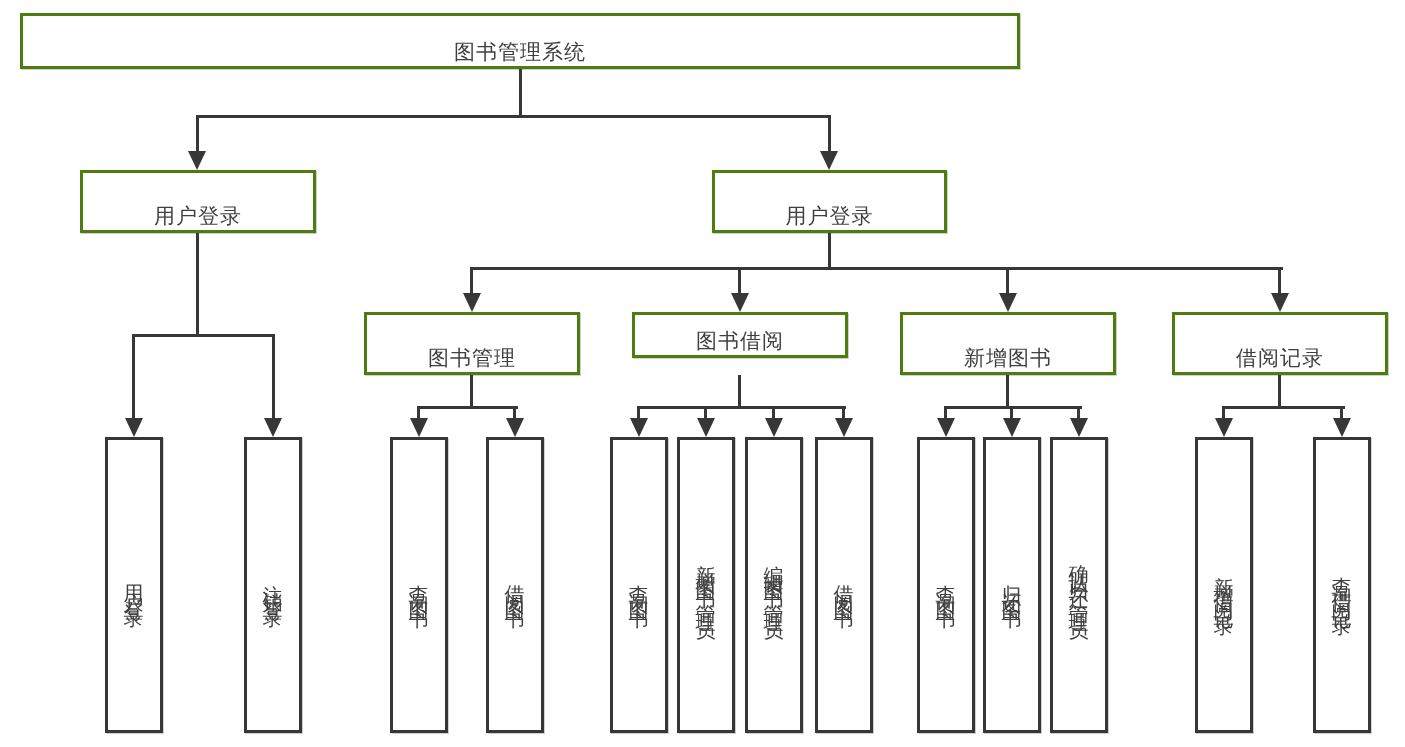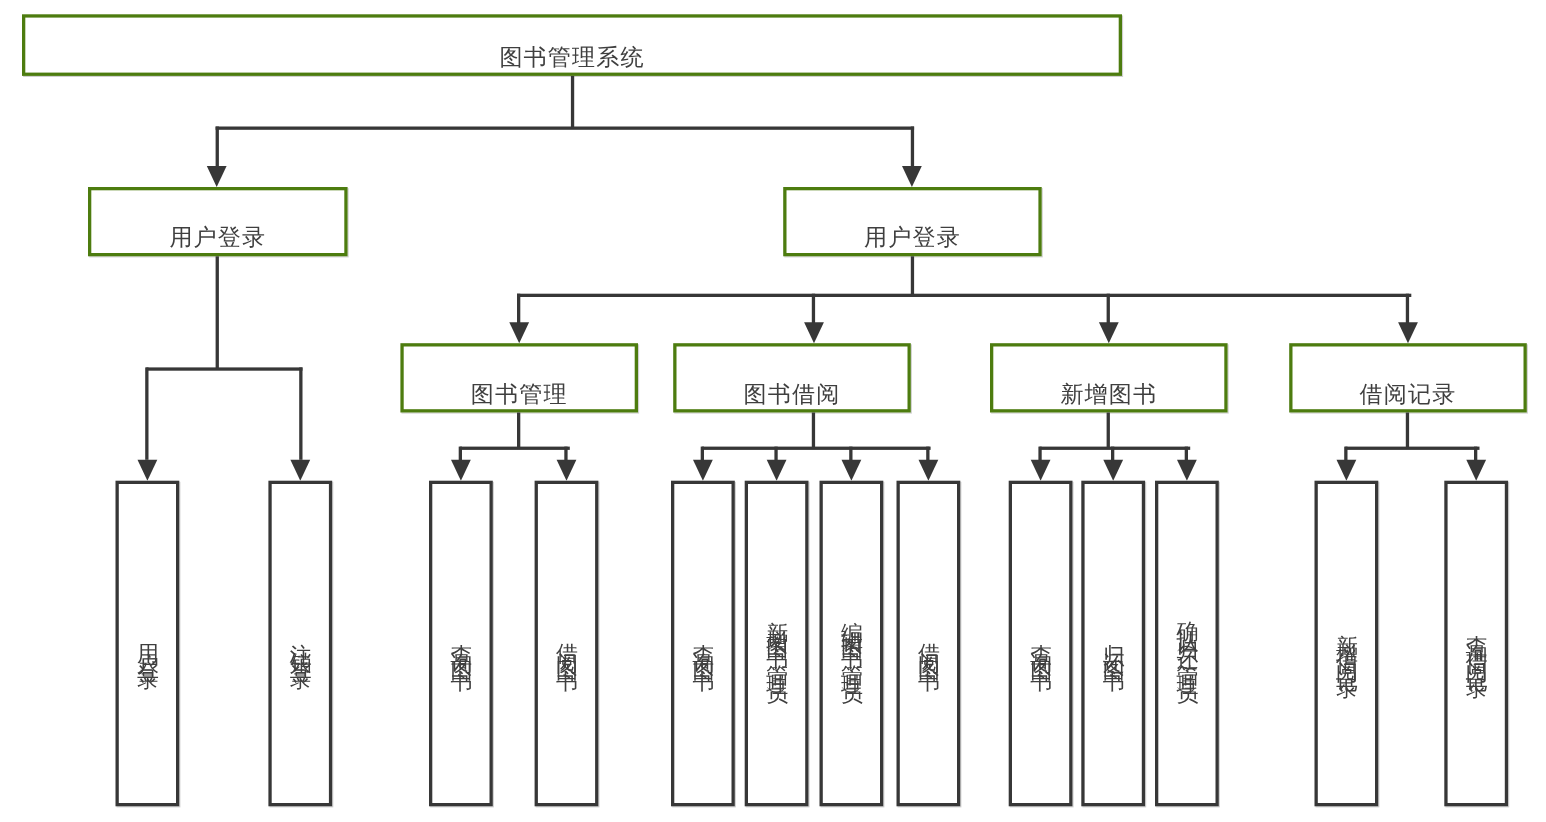--- a/index.html
+++ b/index.html
@@ -108,21 +108,21 @@
   <div class="line" style="left:738px;top:267px;width:3px;height:27px"></div>
   <div class="arrow" style="left:731px;top:293px"></div>
   <div class="line" style="left:1006px;top:267px;width:3px;height:27px"></div>
   <div class="arrow" style="left:999px;top:293px"></div>
   <div class="line" style="left:1278px;top:267px;width:3px;height:27px"></div>
   <div class="arrow" style="left:1271px;top:293px"></div>
 
   <div class="node" style="left:364px;top:312px;width:216px;height:63px">
     <span>图书管理</span>
   </div>
-  <div class="node" style="left:612px;top:312px;width:216px;height:63px">
+  <div class="node" style="left:632px;top:312px;width:216px;height:46px">
     <span>图书借阅</span>
   </div>
   <div class="node" style="left:900px;top:312px;width:216px;height:63px">
     <span>新增图书</span>
   </div>
   <div class="node" style="left:1172px;top:312px;width:216px;height:63px">
     <span>借阅记录</span>
   </div>
 
   <div class="line" style="left:470px;top:375px;width:3px;height:33px"></div>

